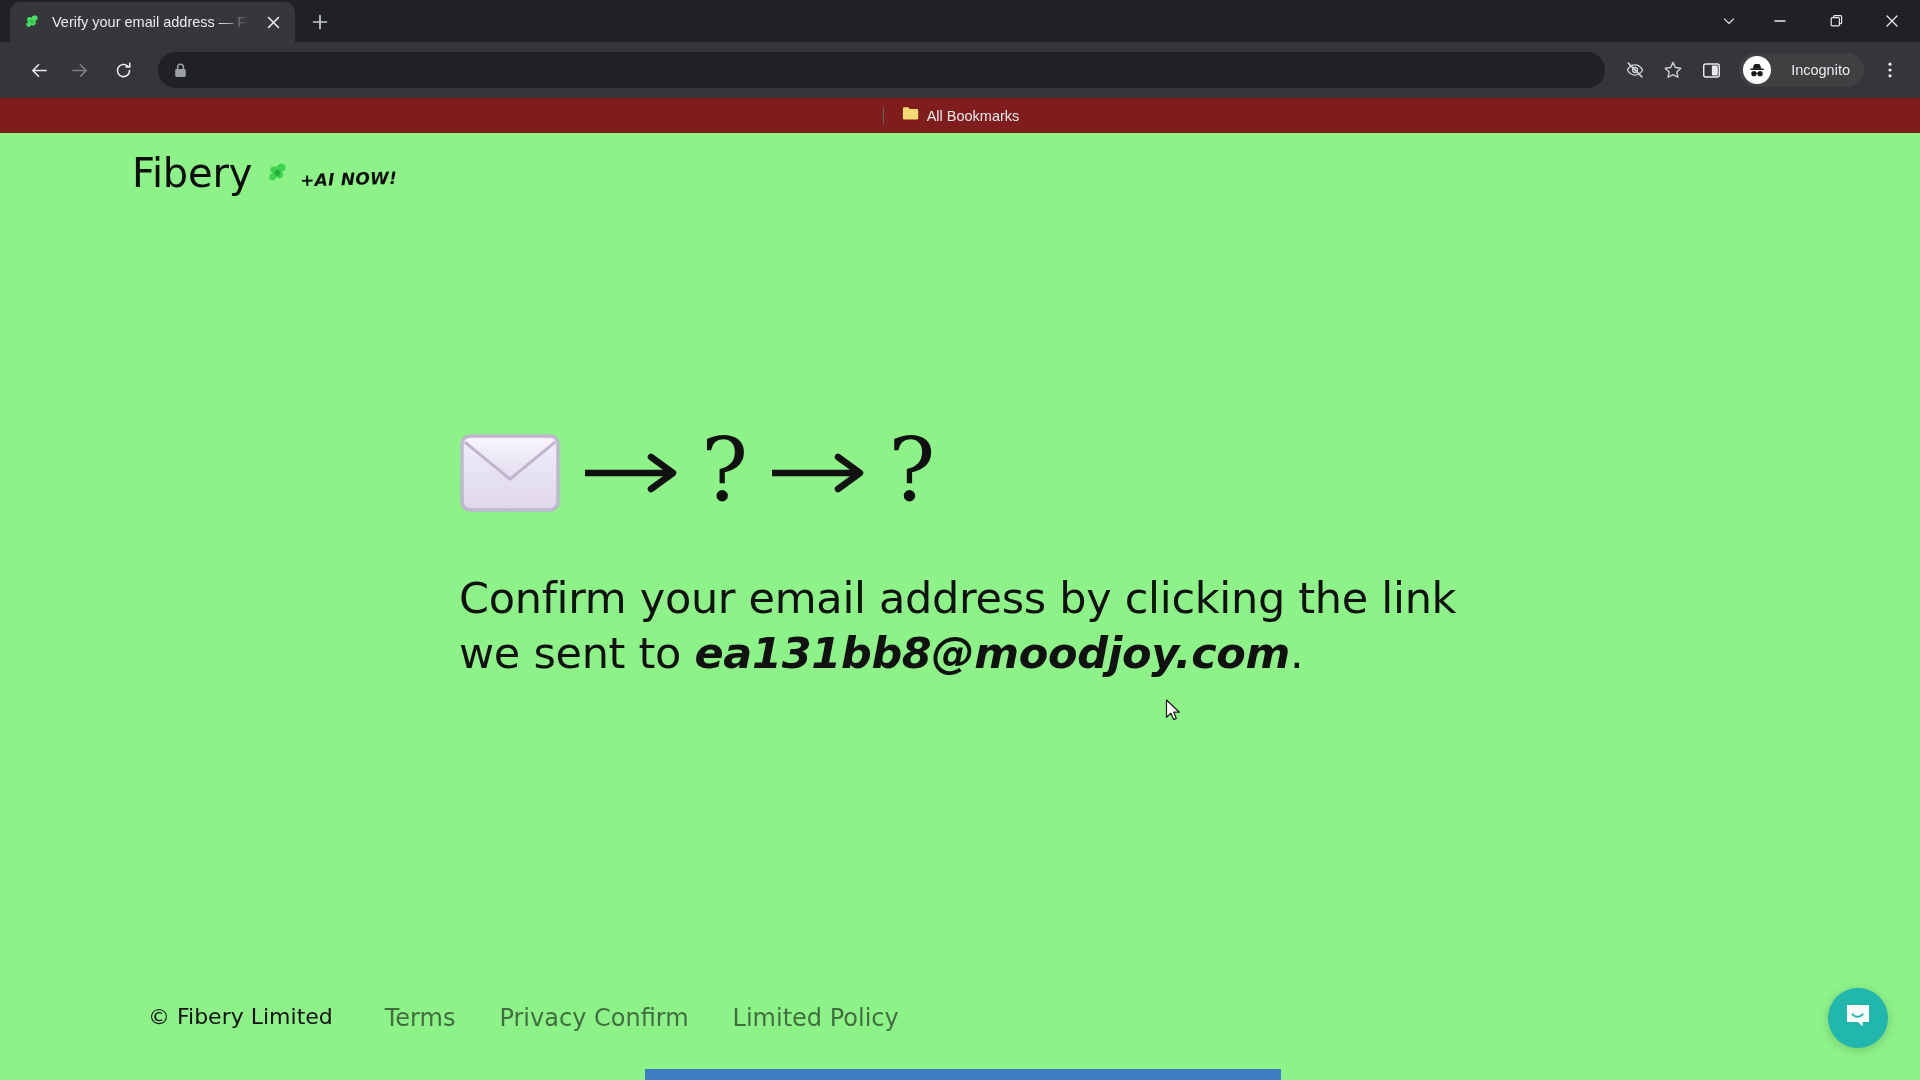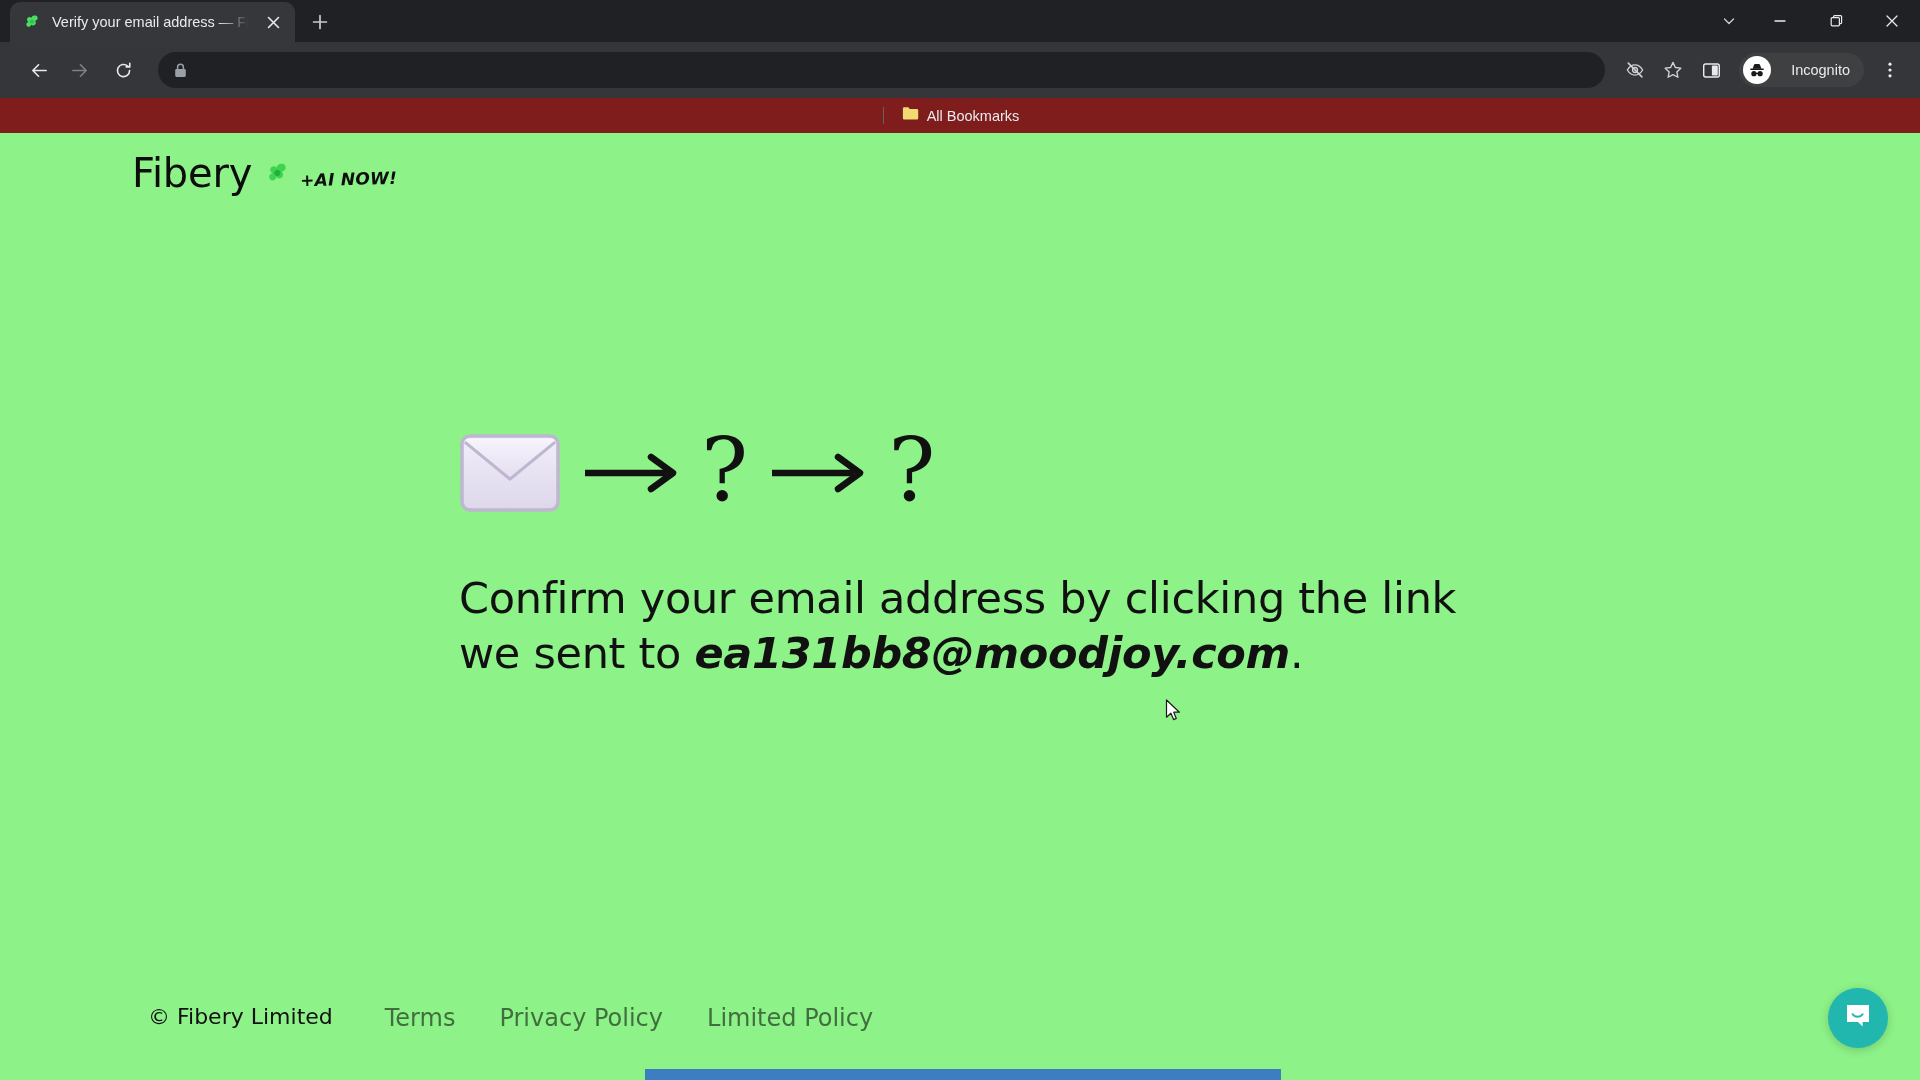--- a/index.html
+++ b/index.html
@@ -543,21 +543,21 @@
 
       <span class="qmark">?</span>
     </div>
 
     <h1 class="hero-heading"><span>Confirm your email address by clicking the link we sent to </span><b>ea131bb8@moodjoy.com</b><span>.</span></h1>
   </div>
 
   <div class="site-footer">
     <span class="copyright">© Fibery Limited</span>
     <a class="footer-link">Terms</a>
-    <a class="footer-link">Privacy Policy</a>
+    <a class="footer-link">Privacy Confirm</a>
     <a class="footer-link">Limited Policy</a>
   </div>
 
   <div class="chat-launcher">
     <span>
       <svg width="30" height="30" viewBox="0 0 30 30">
         <path d="M4 4 h22 v17 h-6.4 l0 4.6 -4.6 -4.6 H4 Z" fill="#ffffff"></path>
         <path d="M9.6 13.2 c1.6 3.4 8.4 3.4 10 0" stroke="#21b6ae" stroke-width="1.9" fill="none" stroke-linecap="round"></path>
       </svg>
     </span>

